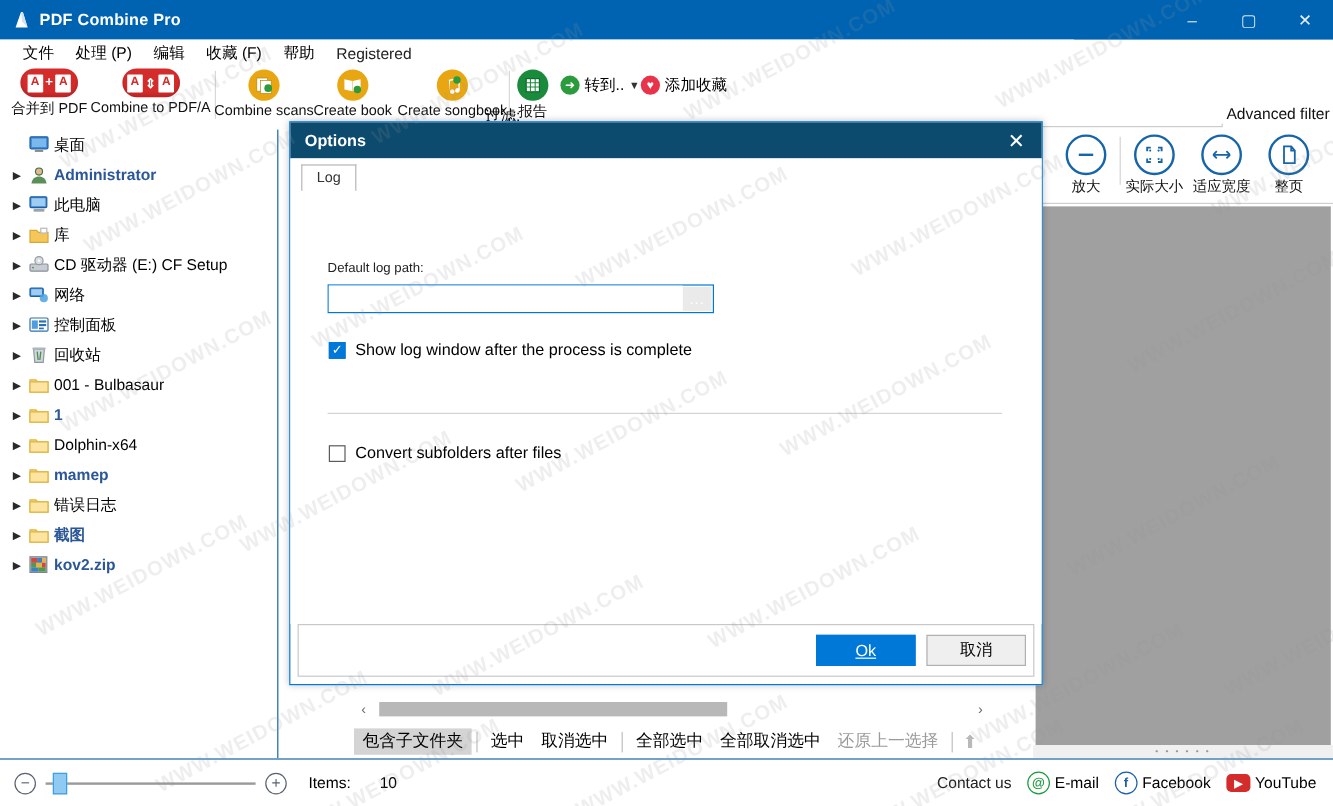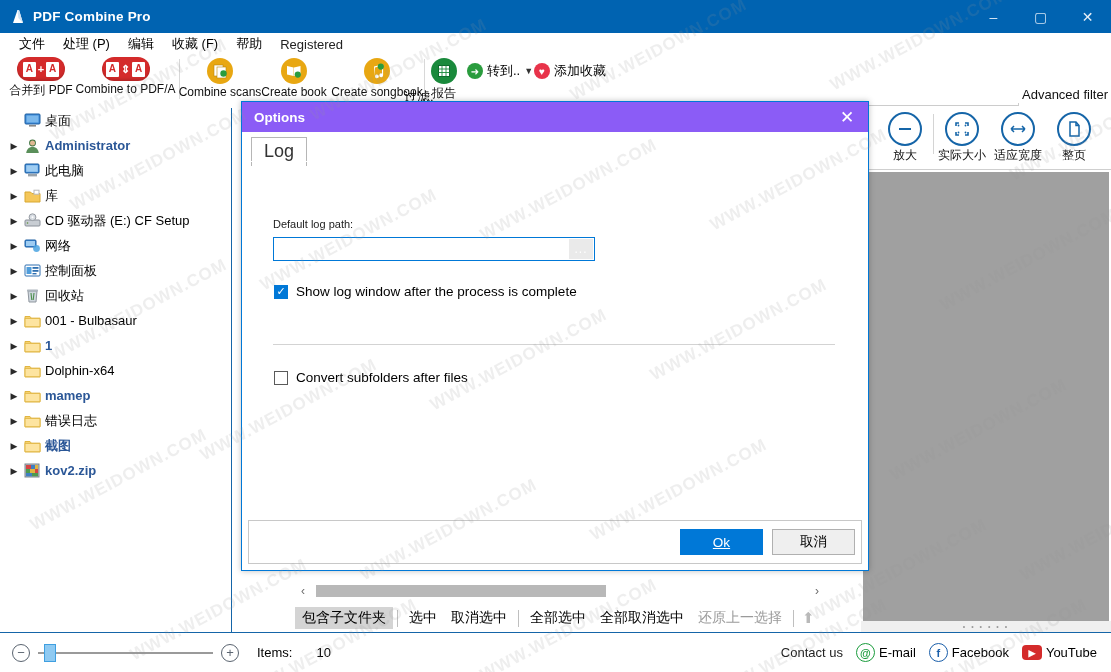--- a/index.html
+++ b/index.html
@@ -178,30 +178,30 @@
           justify-content:center; font-size:11px; font-weight:bold; }
 
   
   #dialog {
     position:absolute; left:241px; top:101px; width:628px; height:470px;
     background:#ffffff; border:1px solid #0078d7; z-index:30;
     box-shadow:0 0 6px rgba(0,0,0,0.25);
     display:flex; flex-direction:column;
   }
   #dlgtitle {
-    height:30px; background:#8b5cf6; color:#fff; display:flex; align-items:center;
+    height:30px; background:#0c4a6e; color:#fff; display:flex; align-items:center;
     padding-left:12px; font-size:13.5px; font-weight:bold;justify-content:center;
   }
   #dlgtitle .dclose { margin-left:auto; width:42px; height:30px; display:flex;
     align-items:center; justify-content:center; font-size:17px; color:#fff; font-weight:normal;}
   #dlgbody { flex:1; position:relative; background:#fff; }
   .tabstrip { position:absolute; left:9px; top:5px; display:flex; }
   .tab {
     border:1px solid #b6b6b6; border-bottom:none; background:#fff;
-    padding:3px 12px 4px 12px; font-size:18px; color:#333;
+    padding:3px 12px 4px 12px; font-size:12px; color:#333;
   }
   .tabline { position:absolute; left:9px; top:29px; width:610px; height:1px; background:#fff; }
   .dlabel { position:absolute; font-size:11px; color:#222; }
   .dinput {
     position:absolute; border:1px solid #0078d7; background:#fff; display:flex;
     align-items:stretch;
   }
   .dinput .browse {
     width:24px; background:#eaeaea; display:flex; align-items:center; justify-content:center;
     color:#fff; font-size:12px; letter-spacing:1px; margin:1px 1px 1px 0;

